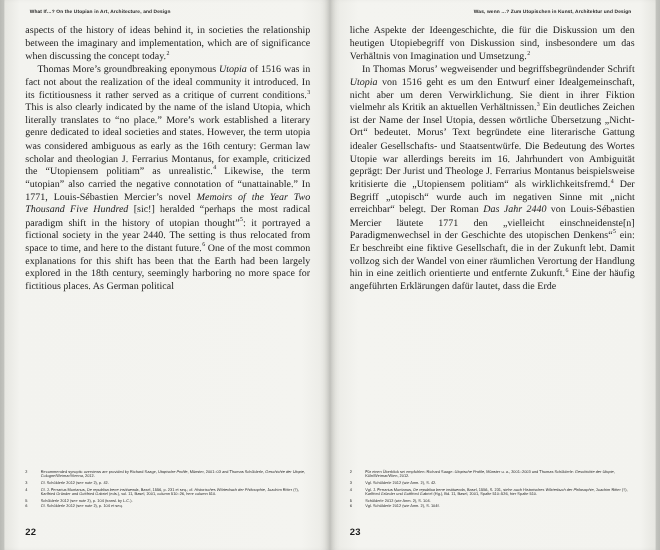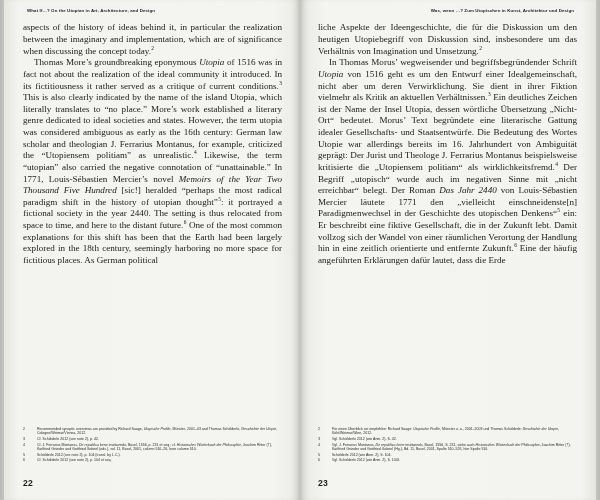--- a/index.html
+++ b/index.html
@@ -130,21 +130,21 @@
 </style>
 </head>
 <body>
 
 <div id="spread">
 
   <div class="page left">
     <div class="page-inner">
       <div class="running-head">What If…? On the Utopian in Art, Architecture, and Design</div>
       <div class="body-text">
-          <p><span>aspects of the history of ideas behind it, in particular the realization between the imaginary and implementation, which are of significance when discussing the concept today.</span><sup class="fn">2</sup></p>
+          <p><span>aspects of the history of ideas behind it, in societies the relationship between the imaginary and implementation, which are of significance when discussing the concept today.</span><sup class="fn">2</sup></p>
           <p class="indent"><span>Thomas More’s groundbreaking eponymous </span><i>Utopia</i><span> of 1516 was in fact not about the realization of the ideal community it introduced. In its fictitiousness it rather served as a critique of current conditions.</span><sup class="fn">3</sup><span> This is also clearly indicated by the name of the island Utopia, which literally translates to “no place.” More’s work established a literary genre dedicated to ideal societies and states. However, the term utopia was considered ambiguous as early as the 16th century: German law scholar and theologian J. Ferrarius Montanus, for example, criticized the “Utopiensem politiam” as unrealistic.</span><sup class="fn">4</sup><span> Likewise, the term “utopian” also carried the negative connotation of “unattainable.” In 1771, Louis-Sébastien Mercier’s novel </span><i>Memoirs of the Year Two Thousand Five Hundred</i><span> [sic!] heralded “perhaps the most radical paradigm shift in the history of utopian thought”</span><sup class="fn">5</sup><span>: it portrayed a fictional society in the year 2440. The setting is thus relocated from space to time, and here to the distant future.</span><sup class="fn">6</sup><span> One of the most common explanations for this shift has been that the Earth had been largely explored in the 18th century, seemingly harboring no more space for fictitious places. As German political</span></p>
         </div>
       <div class="notes">
           <div class="note">
             <div class="num">2</div>
             <div class="txt"><span>Recommended synoptic overviews are provided by Richard Saage, </span><i>Utopische Profile</i><span>, Münster, 2001–03 and Thomas Schölderle, </span><i>Geschichte der Utopie</i><span>, Cologne/Weimar/Vienna, 2012.</span></div>
           </div>
           <div class="note">
             <div class="num">3</div>
             <div class="txt"><span>Cf. Schölderle 2012 (see note 2), p. 42.</span></div>

